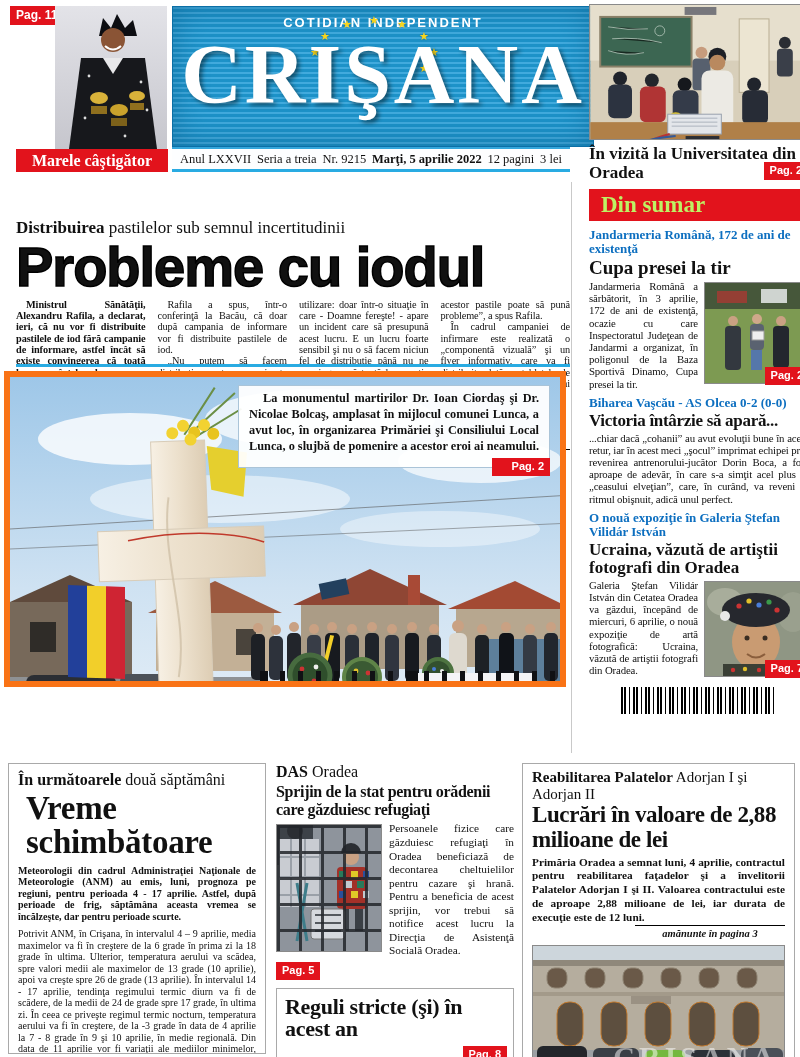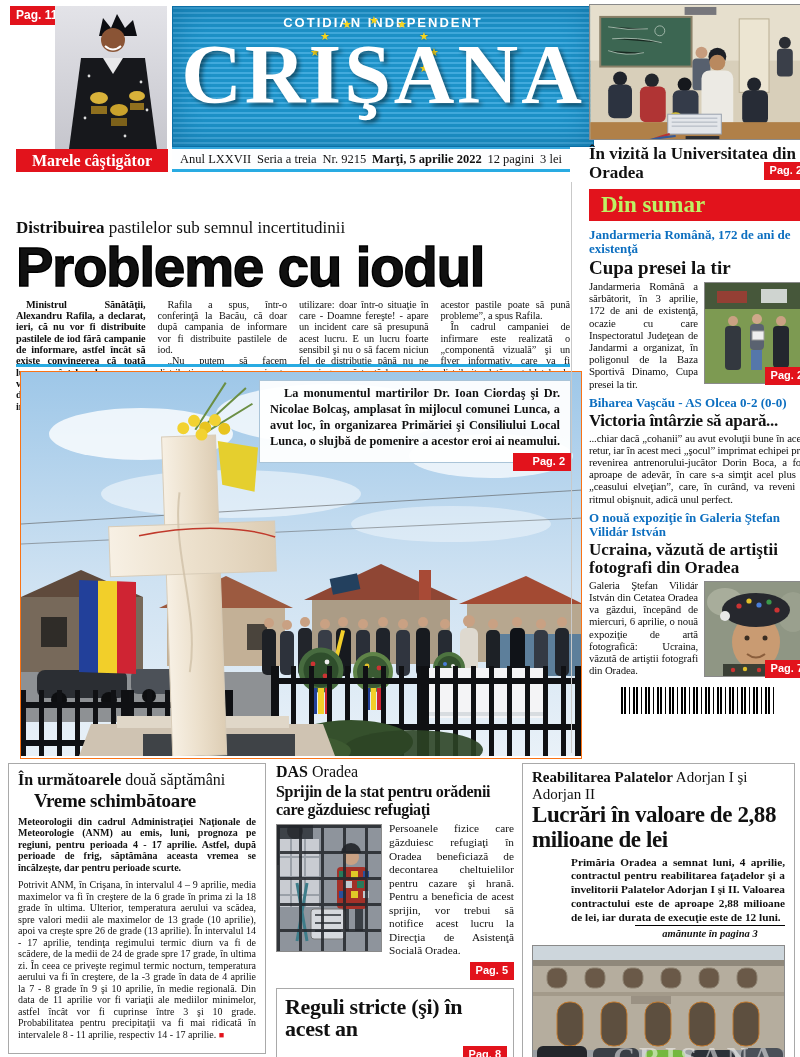--- a/index.html
+++ b/index.html
@@ -41,21 +41,21 @@
   .lead-cols{column-count:4;column-gap:12px;height:116px;overflow:hidden;
              font-size:10.3px;line-height:1.1;text-align:justify;letter-spacing:-.1px;}
   .lead-cols p{text-indent:10px;}
   .lead-cols p.b{font-weight:bold;}
   .continuation{position:absolute;right:0;top:150px;width:138px;background:#fff;border-top:1px solid #000;
                 font:bold italic 10.5px/1.5 "Liberation Serif",serif;text-align:center;}
   .lead-body-wrap{position:relative;}
   .rule-cyan{position:absolute;left:16px;top:364px;width:554px;height:3px;background:var(--rule-cyan);}
 
   
-  .main-photo{position:absolute;left:20px;top:371px;width:562px;height:388px;overflow:hidden;border:1px solid #f97316;}
+  .main-photo{position:absolute;left:4px;top:371px;width:562px;height:316px;overflow:hidden;border:6px solid #f97316;}
   .main-photo svg{display:block;}
   .caption-box{position:absolute;right:10px;top:8px;width:312px;background:rgba(255,255,255,.94);
                border:1px solid #aac4d8;padding:5px 10px 12px 10px;font-weight:bold;font-size:12.3px;
                line-height:1.3;text-align:justify;text-indent:14px;}
   .caption-badge{position:absolute;right:-1px;bottom:-9px;}
 
   
   .sidebar{position:absolute;left:576px;top:4px;width:219px;height:754px;overflow:hidden;margin-left:13px;}
   .s-photo1{width:219px;height:136px;border:1px solid #8a8a8a;overflow:hidden;}
   .visit{position:relative;margin-top:4px;font-weight:bold;font-size:17px;line-height:1.12;}
@@ -74,37 +74,37 @@
   .barcode{width:156px;margin:8px auto 0 auto;text-align:center;}
   .bars{height:27px;background:repeating-linear-gradient(90deg,#000 0 2px,#fff 2px 3px,#000 3px 5px,#fff 5px 8px,#000 8px 9px,#fff 9px 12px);}
   .v-divider{position:absolute;left:571px;top:182px;width:1px;height:571px;background:#c9c9c9;}
 
   
   .bottom{position:absolute;left:0;top:760px;width:800px;height:297px;background:#fff;}
   .box{border:1px solid #a9a9a9;}
   .weather{position:absolute;left:8px;top:3px;width:258px;height:291px;padding:7px 9px;overflow:hidden;}
   .bk{font-size:16px;line-height:1.1;}
   .bk b{font-weight:bold;}
-  .weather-head{font-weight:bold;font-size:19px;line-height:1.05;margin:2px 0 5px 16px;letter-spacing:-.3px;}
+  .weather-head{font-weight:bold;font-size:33px;line-height:1.05;margin:2px 0 5px 8px;letter-spacing:-.3px;}
   .weather p{font-size:10px;line-height:1.15;text-align:justify;margin-bottom:6px;}
   .weather p.b{font-weight:bold;}
   .end-sq{color:var(--accent-red);font-size:9px;}
 
   .das{position:absolute;left:276px;top:3px;width:238px;}
   .das-head{font-weight:bold;font-size:16px;line-height:1.12;letter-spacing:-.3px;margin:2px 0 4px 0;}
   .das-photo{float:left;position:relative;width:106px;height:128px;border:1px solid #8a8a8a;margin:2px 7px 2px 0;}
   .das-body{font-weight:normal;font-size:11.3px;line-height:1.2;text-align:justify;}
-  .das-badge-row{text-align:right;margin-top:2px;}
+  .das-badge-row{text-align:left;margin-top:2px;}
   .ansvsa{position:relative;margin-top:8px;padding:5px 8px;height:82px;}
   .ansvsa-head{font-weight:bold;font-size:22px;line-height:1.03;margin-top:2px;letter-spacing:-.3px;}
   .ansvsa .badge{position:absolute;right:6px;bottom:5px;}
 
   .adorjan{position:absolute;left:522px;top:3px;width:273px;height:354px;padding:5px 9px;overflow:hidden;}
   .adorjan-head{font-weight:bold;font-size:23px;line-height:1.08;letter-spacing:-.4px;margin:1px 0 3px 0;}
-  .adorjan-lead{font-weight:bold;font-size:11.3px;line-height:1.22;text-align:justify;margin-left:39px;}
+  .adorjan-lead{font-weight:bold;font-size:11.3px;line-height:1.22;text-align:justify;}
   .adorjan-cont{width:150px;margin-left:auto;border-top:1px solid #000;
                 font:bold italic 10.5px/1.5 "Liberation Serif",serif;text-align:center;}
   .building{position:relative;width:100%;height:132px;border:1px solid #8a8a8a;margin-top:4px;overflow:hidden;}
   .watermark{position:absolute;right:6px;bottom:4px;font:bold 30px/1 "Liberation Serif",serif;
              color:rgba(255,255,255,.5);letter-spacing:4px;}
 </style>
 </head>
 <body>
 
 <div class="page">

